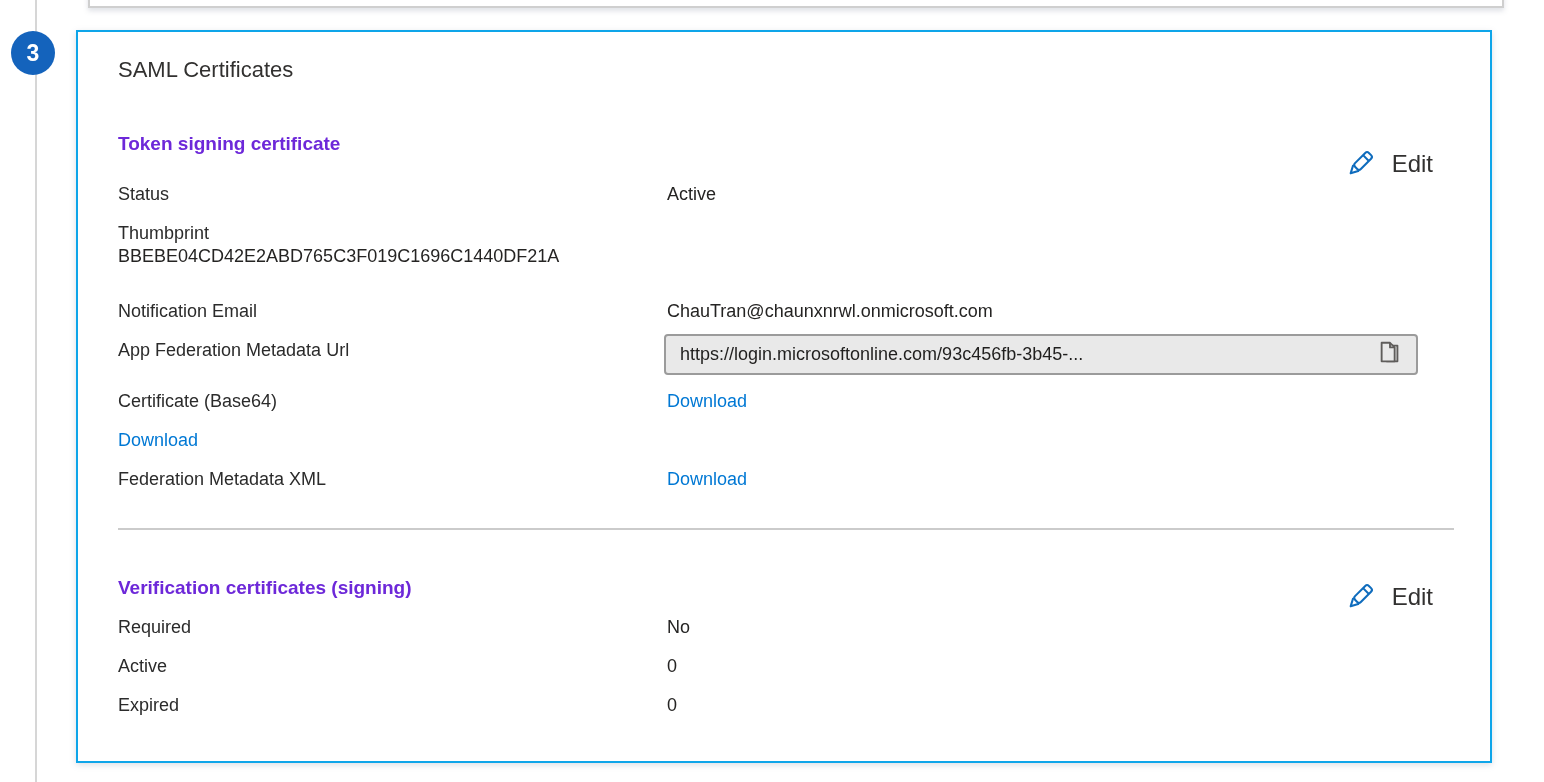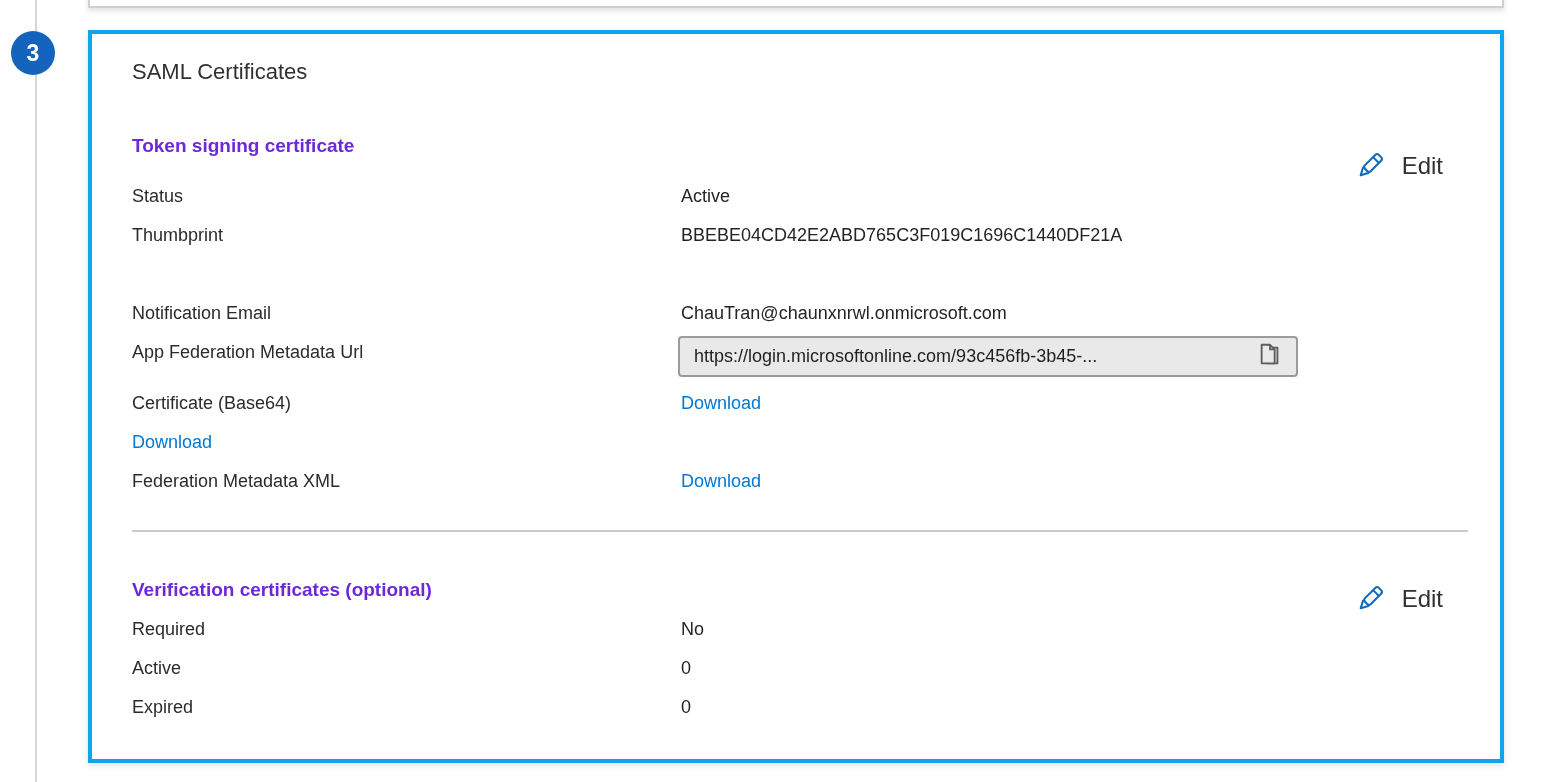--- a/index.html
+++ b/index.html
@@ -29,23 +29,23 @@
   
   .prev-card {
     position: absolute; left: 88px; top: -8px; width: 1416px; height: 16px;
     background: #fff;
     border: 2px solid #cfcfcf; border-top: none;
     box-shadow: 0 3px 5px rgba(130,140,160,0.25);
   }
 
   
   .main-card {
-    position: absolute; left: 88px; top: 30px; width: 1416px; height: 733px;
+    position: absolute; left: 76px; top: 30px; width: 1416px; height: 733px;
     background: #fff;
-    border: 4px solid #0ea5e9;
+    border: 2px solid #0ea5e9;
     box-shadow: 0 2px 6px rgba(130,140,160,0.28);
   }
 
   .card-title {
     position: absolute; left: 40px; top: 25px;
     font-size: 22px; color: #323130; font-weight: 400;
   }
 
   .section-heading {
     position: absolute; left: 40px;
@@ -66,32 +66,32 @@
   .edit-btn svg { display: block; }
 
   .row {
     position: absolute; left: 40px; right: 40px;
     display: flex; align-items: flex-start;
     font-size: 18px; line-height: 23px;
   }
   .row .lbl { width: 549px; flex: none; color: #2b2b2b; }
   .row .val { color: #252423; white-space: nowrap; }
 
-  .r1 { top: 151px; align-items: center; } .r2 { top: 190px; } .r3 { top: 229px; } .r4 { top: 268px; }
+  .r1 { top: 151px; align-items: center; } .r2 { top: 190px; flex-direction: column; } .r3 { top: 229px; } .r4 { top: 268px; }
   .r-url-label { top: 307px; }
   .r6 { top: 358px; } .r7 { top: 397px; } .r8 { top: 436px; }
   .v1 { top: 584px; } .v2 { top: 623px; } .v3 { top: 662px; }
 
   .download-link {
     color: var(--link-blue, #0078d4); text-decoration: none; cursor: pointer;
     font-size: 18px;
   }
 
   .url-box {
-    position: absolute; left: 586px; top: 302px; width: 620px; height: 41px;
+    position: absolute; left: 586px; top: 302px; width: 754px; height: 41px;
     background: #e9e9e9;
     border: 2px solid #9b9b9b;
     border-radius: 4px;
     display: flex; align-items: center;
     padding: 0 10px 0 14px;
     cursor: text;
   }
   .url-text {
     flex: 1; font-size: 18px; color: #201f1e;
     white-space: nowrap; overflow: hidden;
@@ -178,21 +178,21 @@
     <a class="download-link">Download</a>
   </div>
 
   <div class="row r8">
     <span class="lbl">Federation Metadata XML</span>
     <a class="download-link">Download</a>
   </div>
 
   <div class="divider"></div>
 
-  <div class="section-heading sec2-heading">Verification certificates (optional)</div>
+  <div class="section-heading sec2-heading">Verification certificates (signing)</div>
 
   <button class="edit-btn edit2">
     <span>
       <svg width="33" height="35" viewBox="0 0 32 32">
         <g transform="rotate(45 16 16)" fill="none" stroke="#0f6cbd" stroke-width="2" stroke-linejoin="round">
           <rect x="12" y="3" width="8" height="19" rx="2.5"></rect>
           <line x1="12" y1="8.5" x2="20" y2="8.5"></line>
           <path d="M12 22 L16 29.5 L20 22"></path>
         </g>
       </svg>

